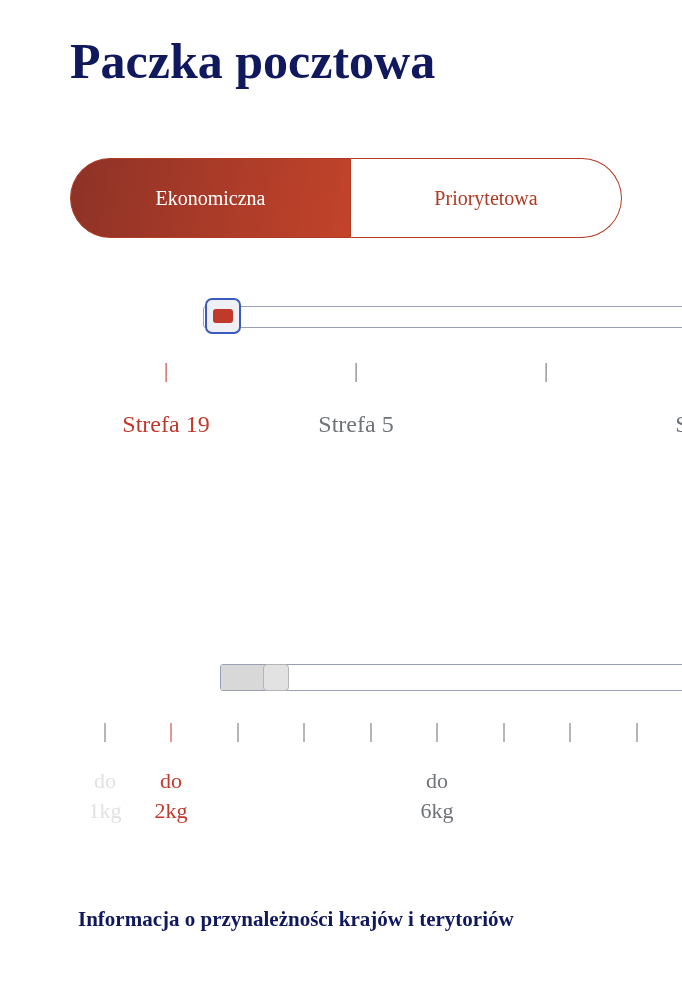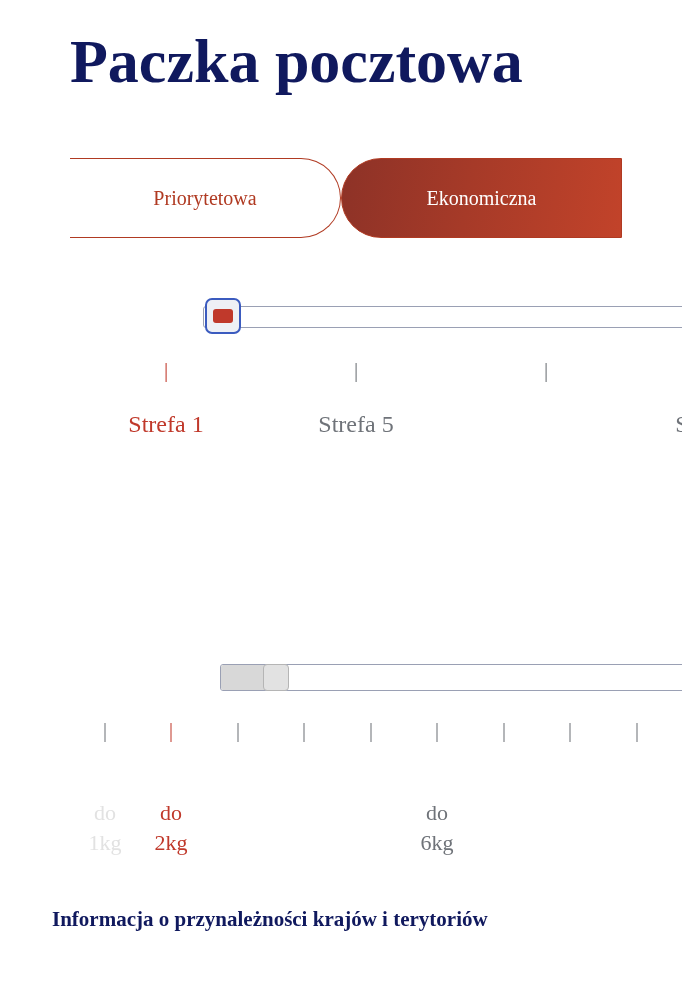--- a/index.html
+++ b/index.html
@@ -21,21 +21,21 @@
     height: 986px;
   }
 
   
   .page-title {
     position: absolute;
     left: 70px;
     top: 33px;
     font-family: "Liberation Serif", serif;
     font-weight: bold;
-    font-size: 62px;
+    font-size: 50px;
     line-height: 56px;
     color: #10195e;
     letter-spacing: 0px;
     white-space: nowrap;
     text-align: right;
   }
 
   
   .toggle-group {
     position: absolute;
@@ -210,21 +210,21 @@
     color: #6f7379;
     transform: translateX(-50%);
   }
   .weight-tick.active {
     color: #c0392b;
   }
 
   .weight-labels {
     position: absolute;
     left: 70px;
-    top: 798px;
+    top: 766px;
     width: 612px;
     height: 90px;
   }
   .weight-label {
     position: absolute;
     font-family: "Liberation Serif", serif;
     font-size: 22px;
     line-height: 30px;
     text-align: center;
     transform: translateX(-50%);
@@ -239,57 +239,57 @@
     color: #e2e2e2;
   }
   .weight-label.active {
     color: #c0392b;
     font-weight: normal;
   }
 
   
   .footer-note {
     position: absolute;
-    left: 52px;
+    left: 78px;
     top: 905px;
     font-family: "Liberation Serif", serif;
     font-weight: bold;
     font-size: 21px;
     line-height: 28px;
     color: #10195e;
     white-space: nowrap;
   }
 </style>
 </head>
 <body>
 
 <div class="page">
 
   <div class="page-title">Paczka pocztowa</div>
 
   <div class="toggle-group">
+    <div class="toggle-btn left">Ekonomiczna</div>
     <div class="toggle-btn right">Priorytetowa</div>
-    <div class="toggle-btn left">Ekonomiczna</div>
   </div>
 
   <div class="zone-slider-wrap">
     <div class="slider-track"></div>
     <div class="zone-thumb">
       <div class="inner"></div>
     </div>
   </div>
 
   <div class="zone-ticks">
     <div class="zone-tick active" style="left:96px;">|</div>
     <div class="zone-tick" style="left:286px;">|</div>
     <div class="zone-tick" style="left:476px;">|</div>
   </div>
 
   <div class="zone-labels">
-    <div class="zone-label active" style="left:96px;">Strefa 1</div>
+    <div class="zone-label active" style="left:96px;">Strefa 19</div>
     <div class="zone-label" style="left:286px;">Strefa 5</div>
     <div class="zone-label" style="left:612px;">S</div>
   </div>
 
   <div class="weight-slider-wrap">
     <div class="weight-track"></div>
     <div class="weight-fill"></div>
     <div class="weight-thumb"></div>
   </div>
 

